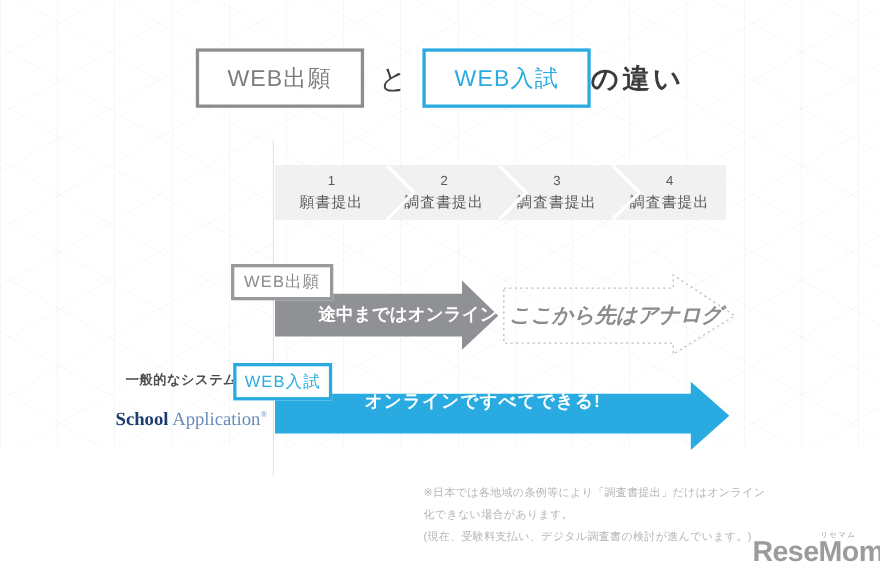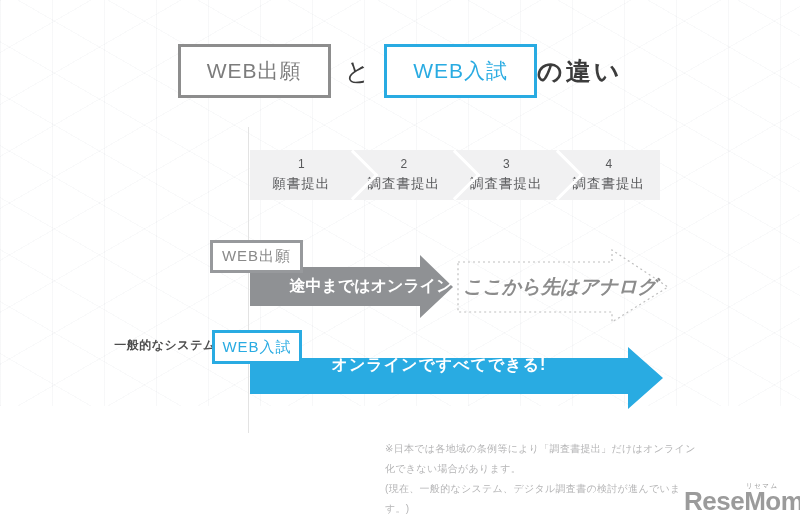--- a/index.html
+++ b/index.html
@@ -96,29 +96,33 @@
     <polygon points="0,13 170,13 170,1 203,33 170,64 170,52 0,52" fill="#8f9194"></polygon>
   </svg>
   <div class="arrow-text gray-arrow-text">途中まではオンライン</div>
 
   <svg class="arrow-svg dotted-arrow-svg" width="214" height="75" viewBox="0 0 214 75">
     <polygon points="2,13 156,13 156,1 212,38 156,73 156,63 2,63" fill="none" stroke="#bfbfbf" stroke-width="1.2" stroke-dasharray="2,3"></polygon>
   </svg>
   <div class="arrow-text dotted-arrow-text">ここから先はアナログ</div>
 
   <div class="tag blue">WEB入試</div>
+  <div class="brand">
+    <span class="w1">School</span>
+    <span class="w2">Application</span><sup>®</sup>
+  </div>
 
   <svg class="arrow-svg blue-arrow-svg" width="416" height="64" viewBox="0 0 416 64">
     <polygon points="0,12 378,12 378,1 413,32 378,63 378,48 0,48" fill="#29abe2"></polygon>
   </svg>
   <div class="arrow-text blue-arrow-text">オンラインですべてできる!</div>
 
   <div class="footnotes">
     <div>※日本では各地域の条例等により「調査書提出」だけはオンライン化できない場合があります。</div>
-    <div>(現在、一般的なシステム、デジタル調査書の検討が進んでいます。)</div>
+    <div>(現在、受験料支払い、デジタル調査書の検討が進んでいます。)</div>
   </div>
 
   <div class="logo">
     <span class="ruby">リセマム</span>
     <span class="word">ReseMom.</span>
   </div>
 
 </div>
 
 </body></html>

